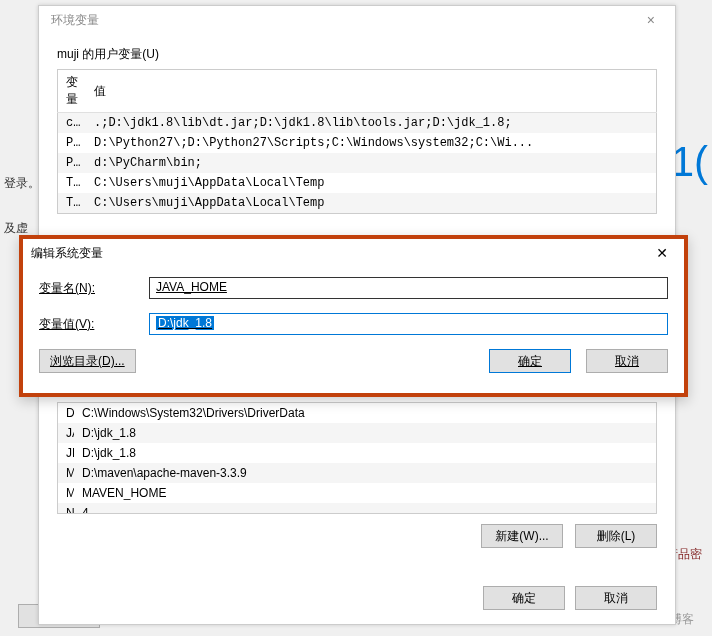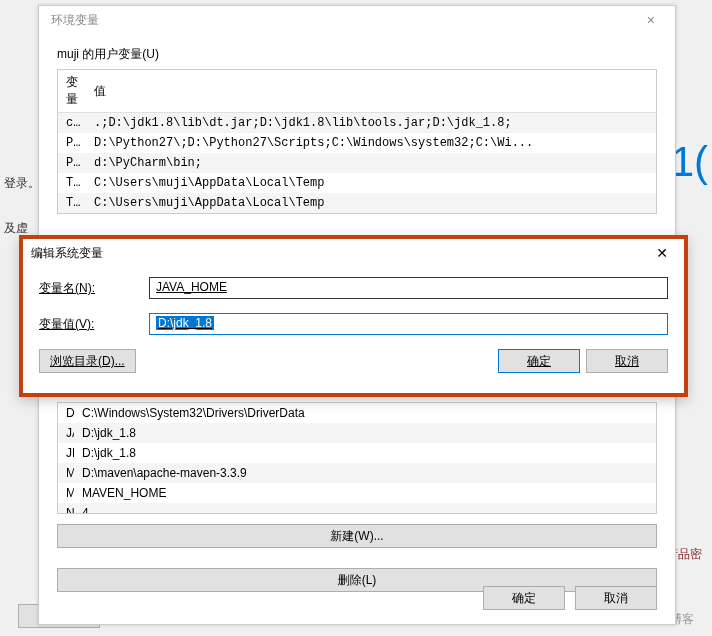--- a/index.html
+++ b/index.html
@@ -63,23 +63,22 @@
       white-space: nowrap;
       overflow: hidden;
       text-overflow: ellipsis;
       max-width: 0;
     }
     .var-table td:first-child { width: 170px; }
     .var-table tr.alt { background: #f5f5f5; }
     .btn-row {
       display: flex;
       justify-content: flex-end;
-      gap: 20px;
+      gap: 12px;
       margin-top: 10px;
-      flex-direction: column;
     }
     .btn {
       min-width: 82px;
       height: 24px;
       border: 1px solid #adadad;
       background: #e1e1e1;
       font-family: inherit;
       font-size: 12px;
       cursor: pointer;
       padding: 0 10px;
@@ -149,21 +148,21 @@
       color: #fff;
       padding: 0 2px;
     }
     .edit-btn-row {
       display: flex;
       justify-content: space-between;
       margin-top: 6px;
     }
     .edit-btn-row .left, .edit-btn-row .right {
       display: flex;
-      gap: 6px;
+      gap: 15px;
     }
     .btn-primary {
       border: 1.5px solid #0078d7;
     }
     
     .sys-table-wrap {
       border: 1px solid #ccc;
       height: 112px;
       overflow: hidden;
       width: 100%;

